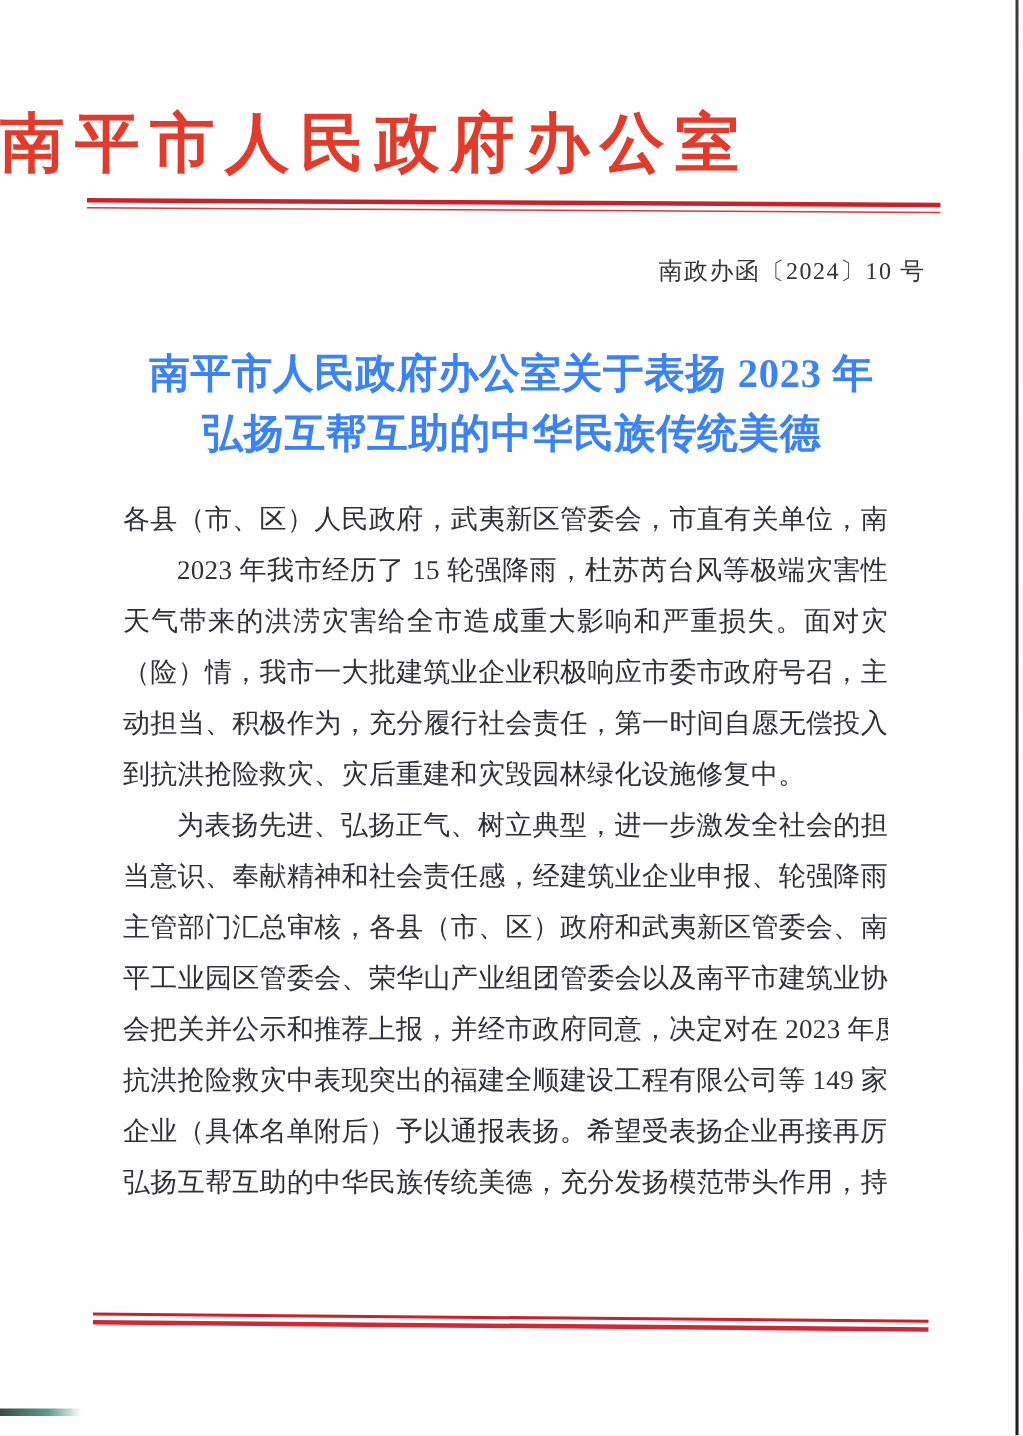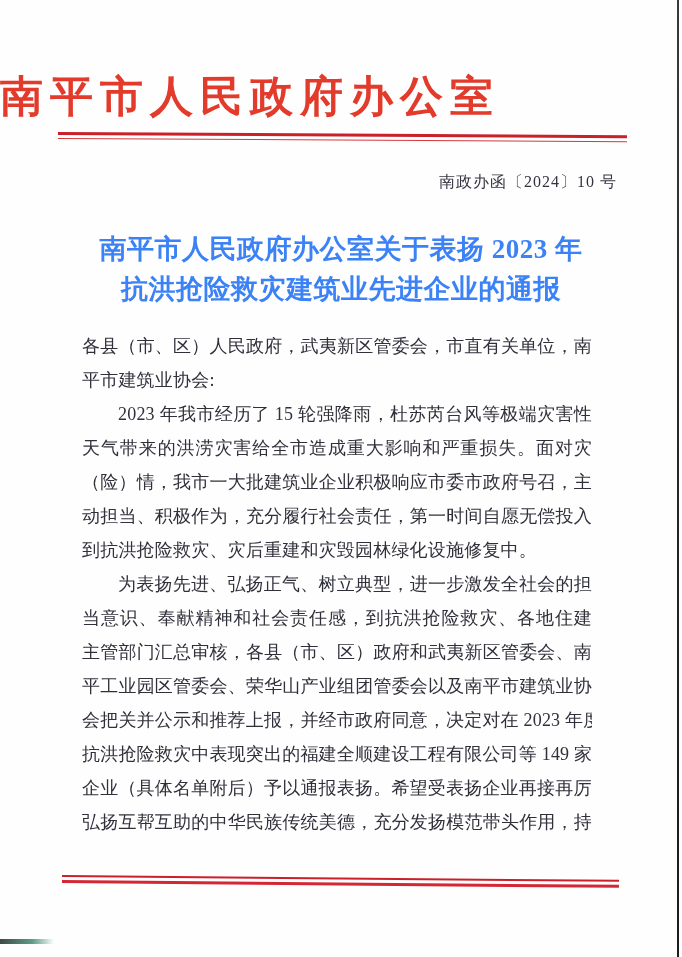--- a/index.html
+++ b/index.html
@@ -130,33 +130,32 @@
   <div class="header-sep">
     <div class="thick"></div>
     <div class="gap"></div>
     <div class="thin"></div>
   </div>
 
   <div class="doc-number">南政办函〔2024〕10 号</div>
 
   <div class="doc-title">
     <div>南平市人民政府办公室关于表扬 2023 年</div>
-    <div>抗洪抢险救灾建筑业先进企业的通报</div>
+    <div>弘扬互帮互助的中华民族传统美德</div>
   </div>
 
   <div class="doc-body">
       <div class="doc-line">各县（市、区）人民政府，武夷新区管委会，市直有关单位，南</div>
-      <div class="doc-line flush">平市建筑业协会:</div>
       <div class="doc-line indent">2023 年我市经历了 15 轮强降雨，杜苏芮台风等极端灾害性</div>
       <div class="doc-line">天气带来的洪涝灾害给全市造成重大影响和严重损失。面对灾</div>
       <div class="doc-line">（险）情，我市一大批建筑业企业积极响应市委市政府号召，主</div>
       <div class="doc-line">动担当、积极作为，充分履行社会责任，第一时间自愿无偿投入</div>
       <div class="doc-line flush">到抗洪抢险救灾、灾后重建和灾毁园林绿化设施修复中。</div>
       <div class="doc-line indent">为表扬先进、弘扬正气、树立典型，进一步激发全社会的担</div>
-      <div class="doc-line">当意识、奉献精神和社会责任感，到抗洪抢险救灾、各地住建</div>
+      <div class="doc-line">当意识、奉献精神和社会责任感，经建筑业企业申报、轮强降雨</div>
       <div class="doc-line">主管部门汇总审核，各县（市、区）政府和武夷新区管委会、南</div>
       <div class="doc-line">平工业园区管委会、荣华山产业组团管委会以及南平市建筑业协</div>
       <div class="doc-line">会把关并公示和推荐上报，并经市政府同意，决定对在 2023 年度</div>
       <div class="doc-line">抗洪抢险救灾中表现突出的福建全顺建设工程有限公司等 149 家</div>
       <div class="doc-line">企业（具体名单附后）予以通报表扬。希望受表扬企业再接再厉，</div>
       <div class="doc-line">弘扬互帮互助的中华民族传统美德，充分发扬模范带头作用，持</div>
     </div>
 
   <div class="bottom-sep">
     <div class="thin"></div>

